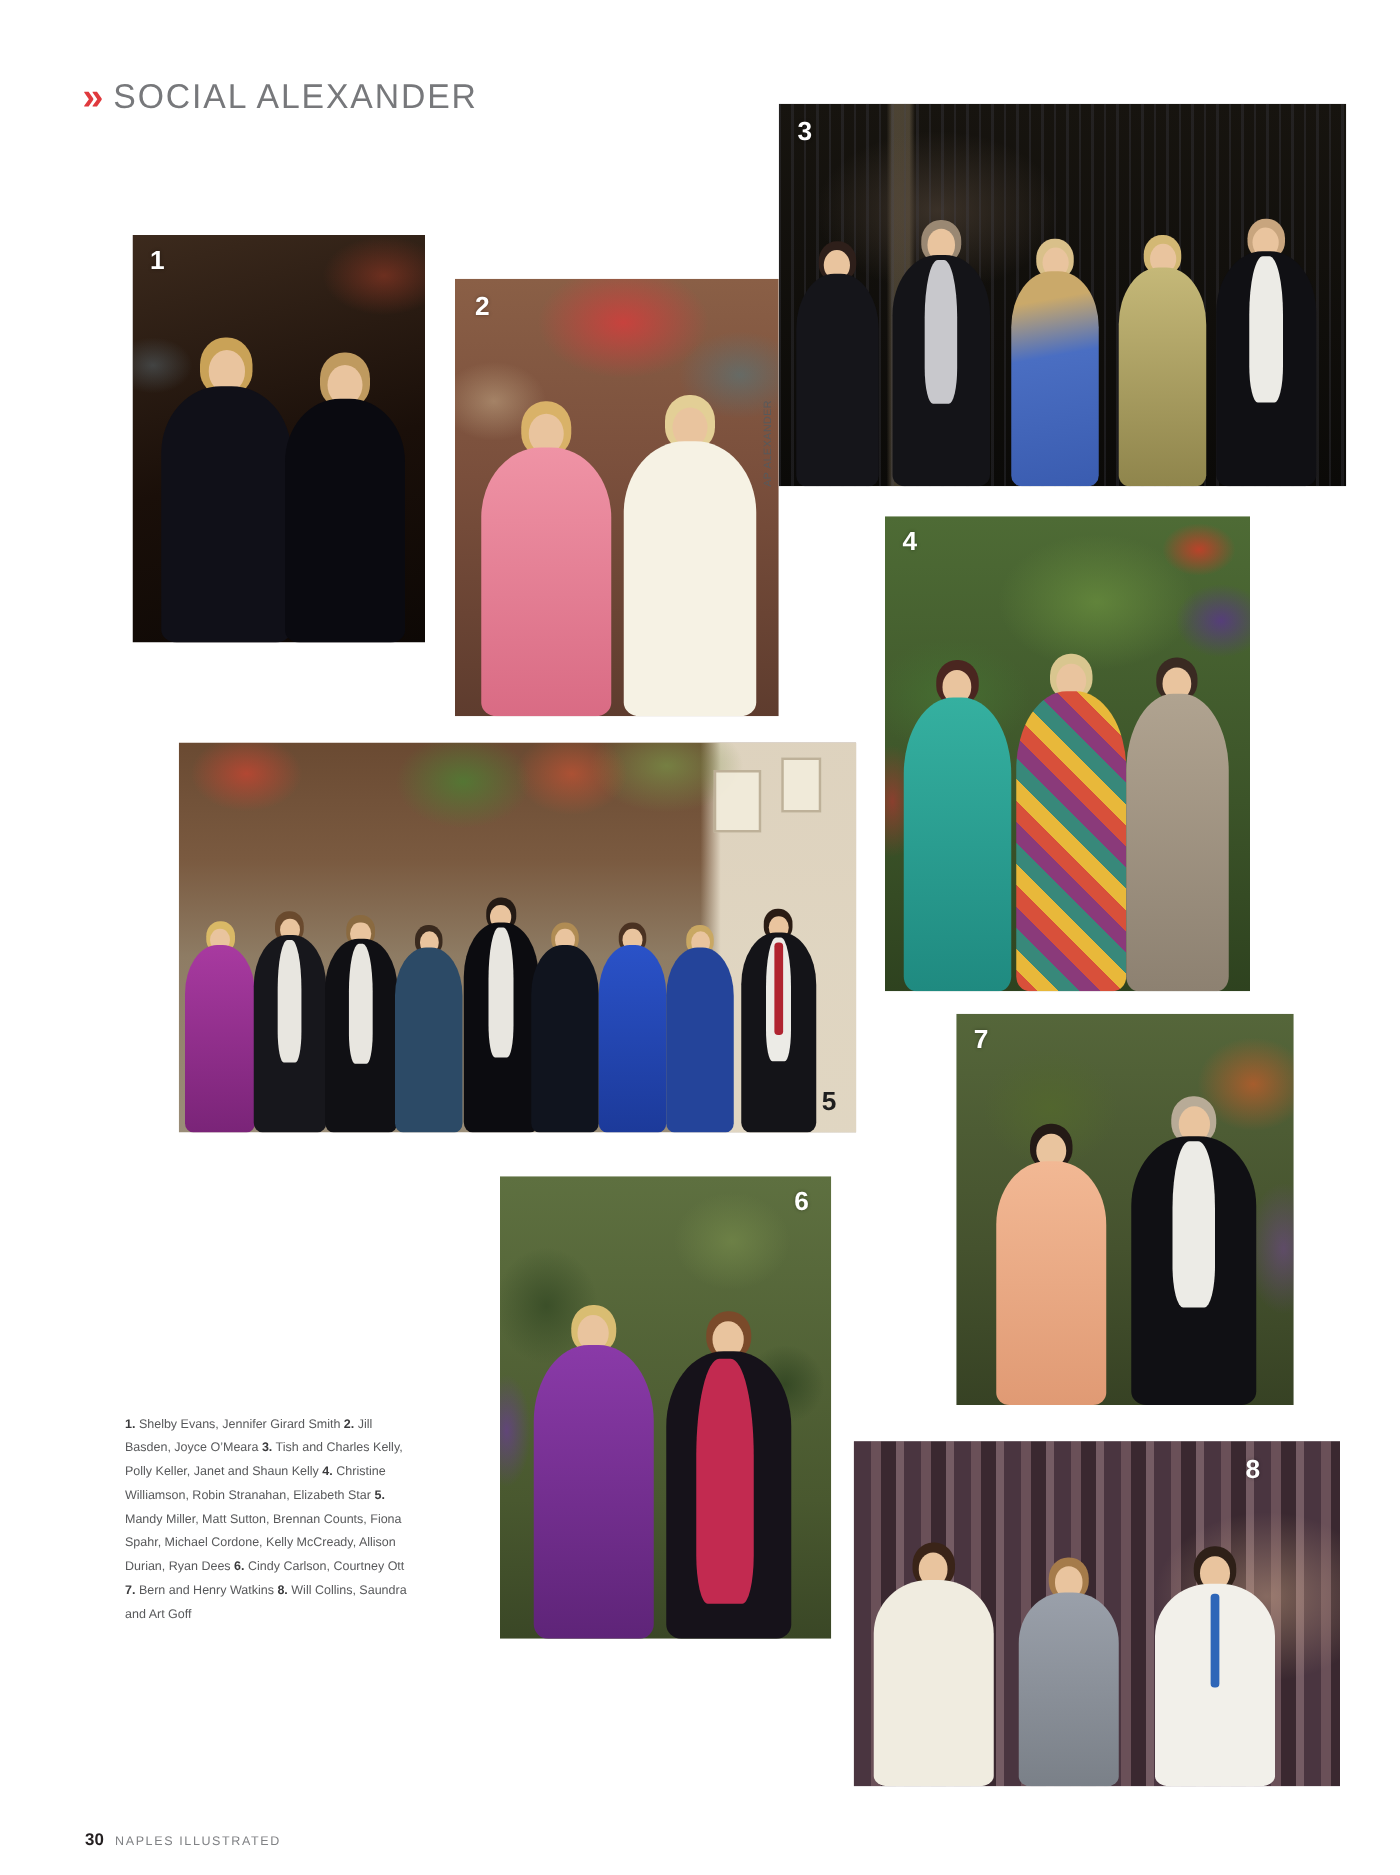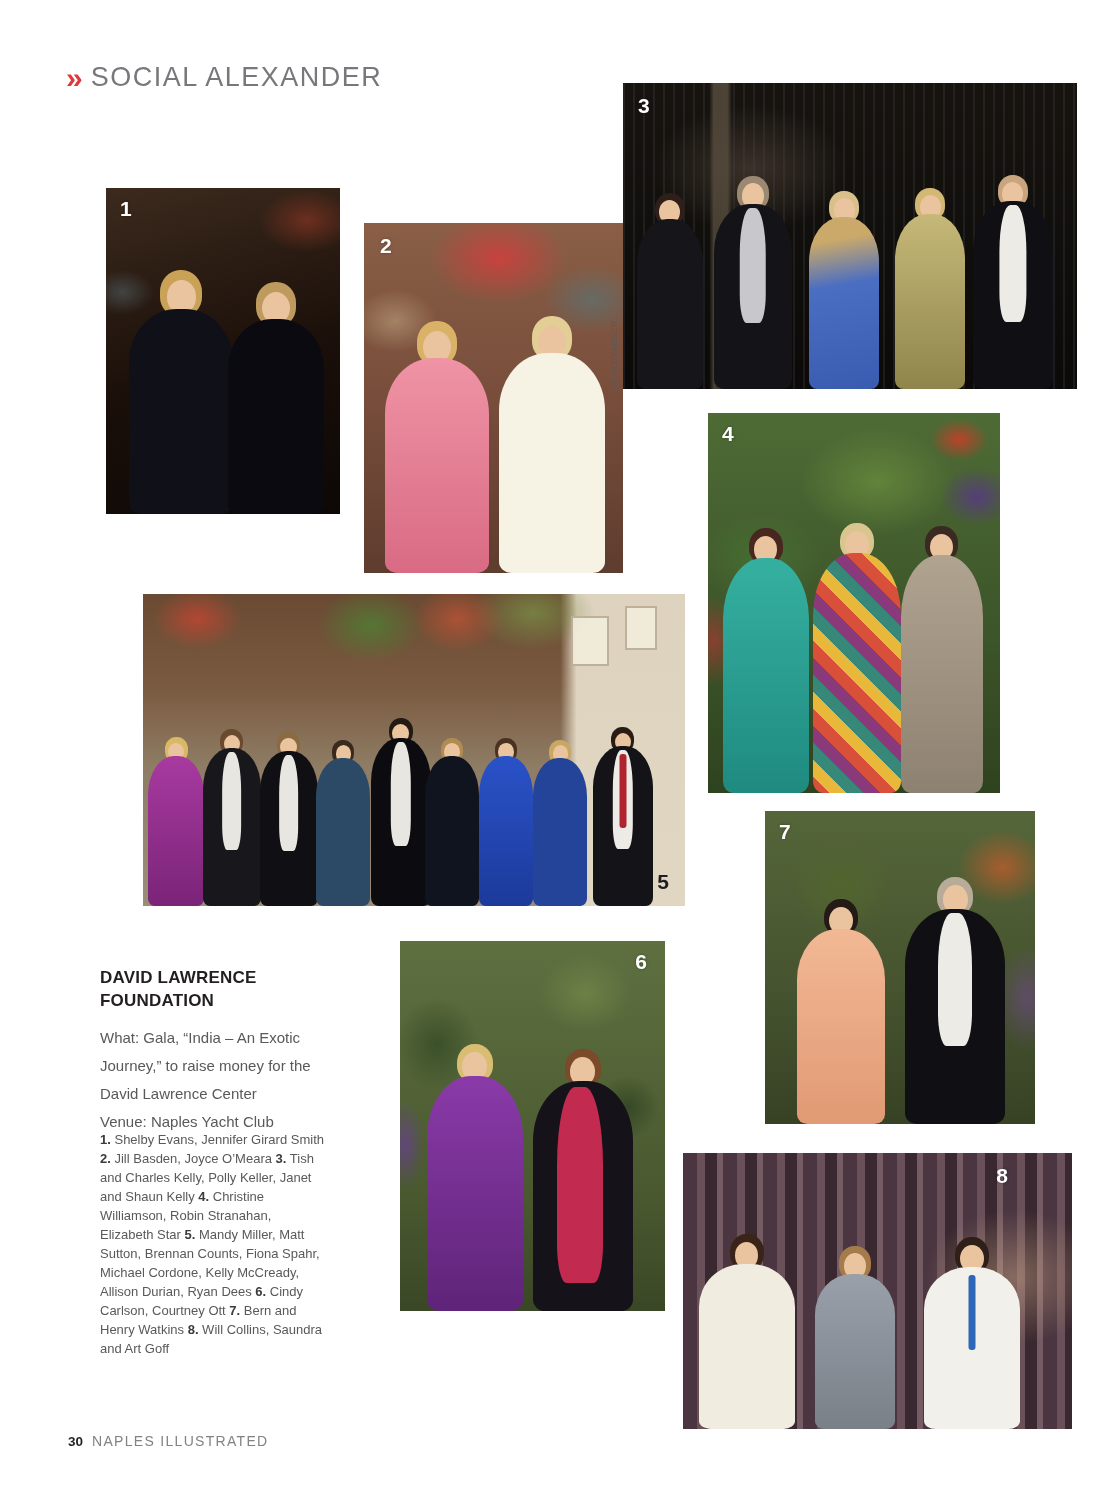--- a/index.html
+++ b/index.html
@@ -103,25 +103,25 @@
     radial-gradient(circle at 10px 10px,#7ab04a 1.6px,transparent 2.6px),
     radial-gradient(circle at 15px 5px,#e8c03a 1.6px,transparent 2.6px);
     background-size:19px 14px;background-color:#f6f2e4 !important;}
   .frame{position:absolute;background:rgba(242,236,220,.9);border:2px solid rgba(150,130,100,.55);}
 
   
   .info{position:absolute;left:100px;top:966px;width:218px;}
   .info h2{margin:0 0 12px;font-size:17px;line-height:23px;color:#231f20;letter-spacing:.2px;}
   .detail{margin:0;font-size:15px;line-height:28px;color:#58595b;}
   .captions{position:absolute;left:100px;top:1130px;width:226px;margin:0;
-            font-size:13px;line-height:19px;color:#58595b;}
+            font-size:10px;line-height:19px;color:#58595b;}
   .captions b{color:#3a3a3c;}
   .pagefoot{position:absolute;left:68px;top:1433px;display:flex;gap:9px;align-items:baseline;}
   .pagefoot b{font-size:13.5px;color:#231f20;}
-  .pagefoot span{font-size:14px;color:#808285;letter-spacing:1.3px;}
+  .pagefoot span{font-size:10px;color:#808285;letter-spacing:1.3px;margin-top:35px;}
 </style>
 </head>
 <body>
 
 <div class="page">
 
   <header class="masthead">
     <span class="chev">»</span>
     <h1 class="section-title">SOCIAL ALEXANDER</h1>
   </header>
@@ -337,25 +337,20 @@
           <i class="hair"></i>
           <i class="face"></i>
           <i class="body">
             <i class="tie"></i>
           </i>
         </div>
       <span class="num">8</span>
     </div>
   </figure>
 
-  <section class="info">
-    <h2>DAVID LAWRENCE FOUNDATION</h2>
-    <p class="detail">What: Gala, “India – An Exotic Journey,” to raise money for the David Lawrence Center</p>
-    <p class="detail">Venue: Naples Yacht Club</p>
-  </section>
 
   <p class="captions"><b>1.</b> Shelby Evans, Jennifer Girard Smith <b>2.</b> Jill Basden, Joyce O’Meara <b>3.</b> Tish and Charles Kelly, Polly Keller, Janet and Shaun Kelly <b>4.</b> Christine Williamson, Robin Stranahan, Elizabeth Star <b>5.</b> Mandy Miller, Matt Sutton, Brennan Counts, Fiona Spahr, Michael Cordone, Kelly McCready, Allison Durian, Ryan Dees <b>6.</b> Cindy Carlson, Courtney Ott <b>7.</b> Bern and Henry Watkins <b>8.</b> Will Collins, Saundra and Art Goff </p>
 
   <footer class="pagefoot">
     <b>30</b>
     <span>NAPLES ILLUSTRATED</span>
   </footer>
 
 </div>
 

